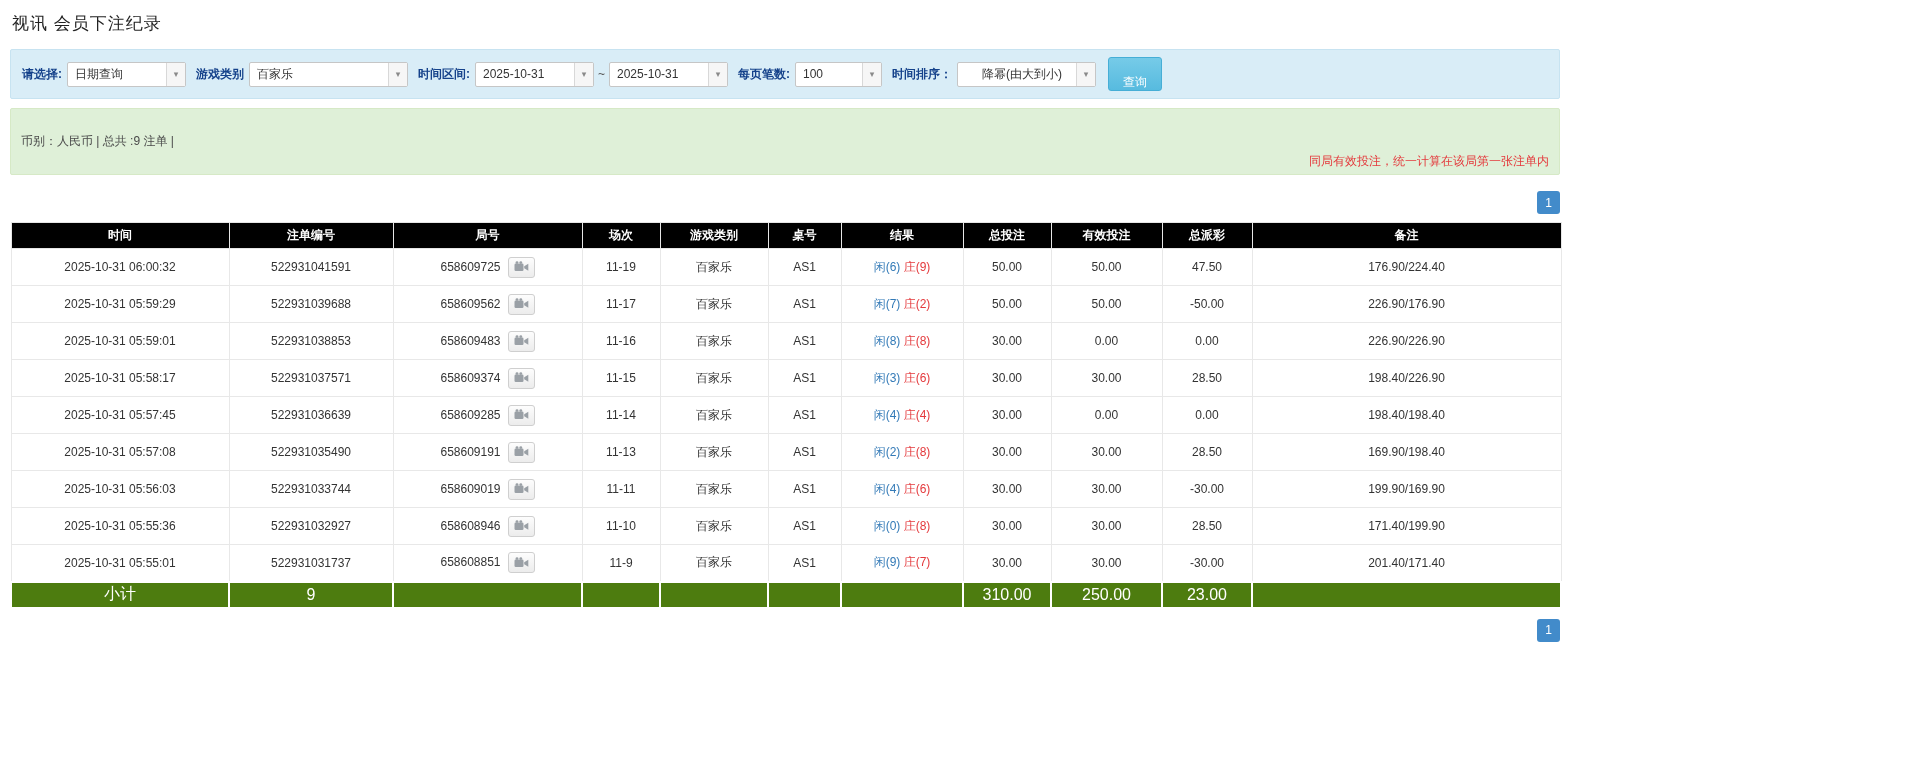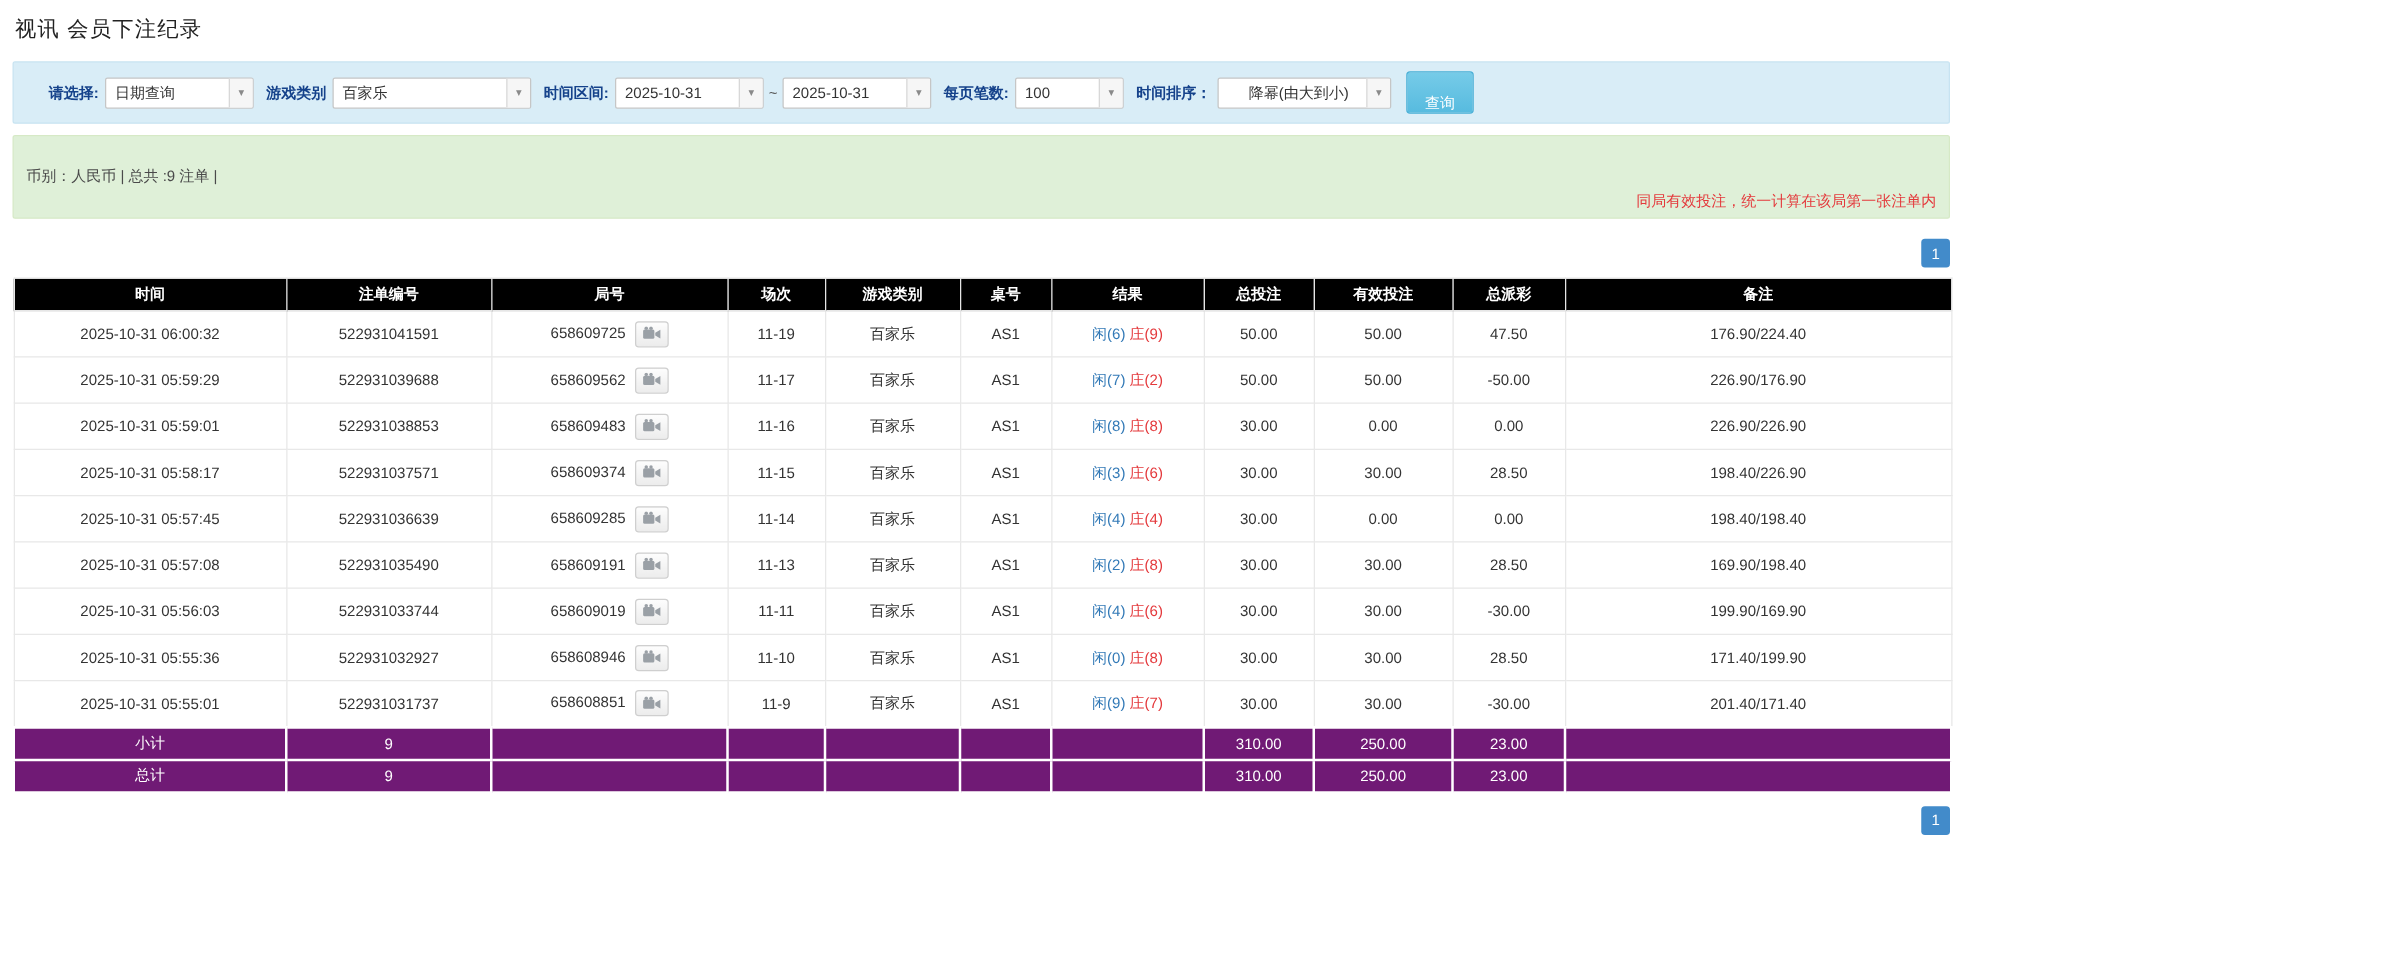--- a/index.html
+++ b/index.html
@@ -13,21 +13,21 @@
   .content { width: 1550px; }
 
   .page-title { font-size: 17px; font-weight: 400; color: #222; margin: 2px 0 14px 2px; letter-spacing: 1px; }
 
   
   .filter-bar {
     background: #d9edf7; border: 1px solid #c7e3f1; border-radius: 2px;
     padding: 7px 8px; display: flex; align-items: center;
   }
   .flabel { color: #15428b; font-weight: bold; margin: 0 5px 0 10px; white-space: nowrap; }
-  .flabel:first-child { margin-left: 20px; }
+  .flabel:first-child { margin-left: 3px; }
   .combo { display: inline-flex; align-items: stretch; background: #fff; border: 1px solid #c6c6c6; border-radius: 2px; height: 25px; }
   .combo input {
     border: 0; outline: none; padding: 0 7px; font-size: 12px; color: #333;
     font-family: "Liberation Sans", "DejaVu Sans", sans-serif; background: transparent;
   }
   .combo .arrow {
     width: 19px; border-left: 1px solid #d8d8d8; background: #f6f6f6;
     display: flex; align-items: center; justify-content: center;
     color: #8a8a8a; font-size: 9px; cursor: pointer; user-select: none;
   }
@@ -67,22 +67,22 @@
   table.records thead th {
     background: #000; color: #fff; font-weight: bold; font-size: 12px;
     height: 26px; border: 1px solid #e6e6e6; text-align: center;
   }
   table.records tbody td {
     background: #fff; border: 1px solid #e8e8e8; height: 37px;
     text-align: center; color: #333; font-size: 12px; padding: 0 4px;
     overflow: hidden; white-space: nowrap;
   }
   table.records tfoot td {
-    background: #701a75; color: #fff; height: 26px; text-align: center;
-    border: 2px solid #fff; font-size: 12px;
+    background: #4d7c0f; color: #fff; height: 26px; text-align: center;
+    border: 2px solid #fff; font-size: 16px;
   }
   .blue-val { color: #337ab7; }
   .neg { color: #e4393c; }
   .player { color: #337ab7; }
   .banker { color: #e4393c; }
 
   .cam-btn {
     display: inline-flex; align-items: center; justify-content: center;
     width: 27px; height: 21px; margin-left: 7px; vertical-align: middle;
     border: 1px solid #cfcfcf; border-radius: 3px;
@@ -408,33 +408,20 @@
           <td></td>
             <td></td>
           <td></td>
             <td></td>
           <td></td>
           <td>310.00</td>
           <td>250.00</td>
           <td>23.00</td>
           <td></td>
         </tr>
-        <tr>
-          <td>总计</td>
-          <td>9</td>
-          <td></td>
-            <td></td>
-          <td></td>
-            <td></td>
-          <td></td>
-          <td>310.00</td>
-          <td>250.00</td>
-          <td>23.00</td>
-          <td></td>
-        </tr>
       </tfoot>
     </table>
 
     <div class="pager bottom">
       <span class="page-btn">1</span>
     </div>
 
   </div>
 </div>
 

